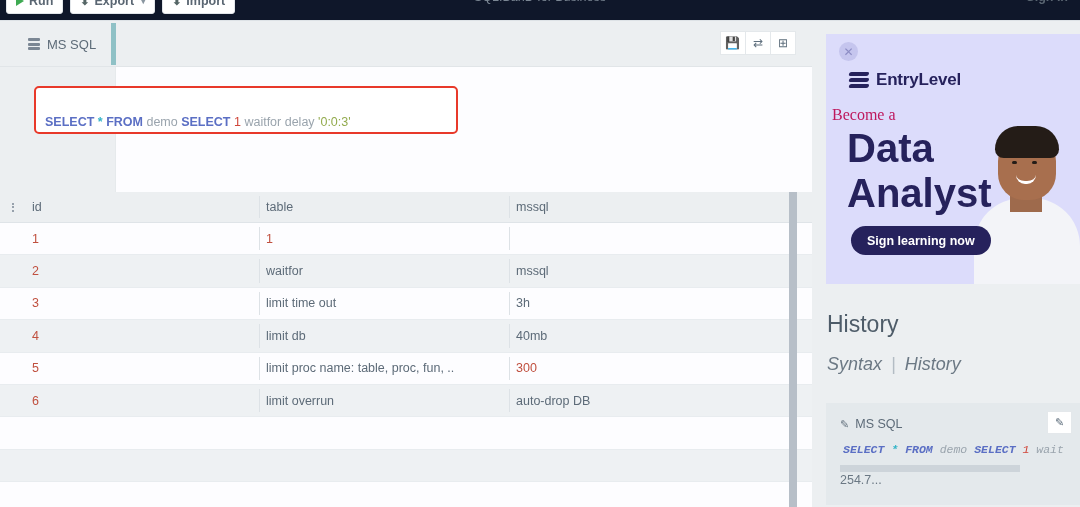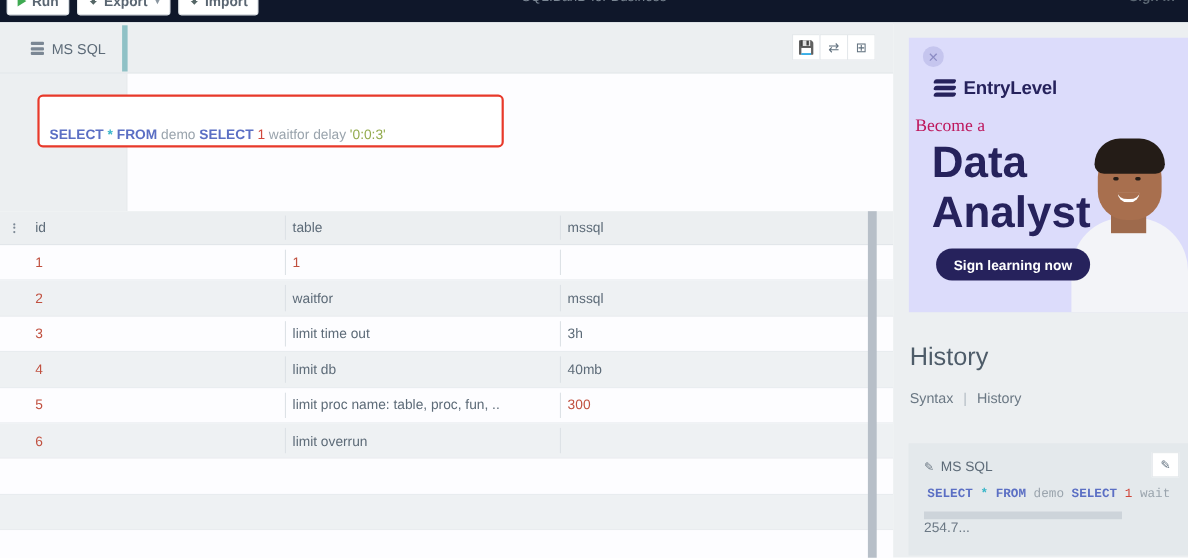--- a/index.html
+++ b/index.html
@@ -121,31 +121,31 @@
   .p-head { position: absolute; left: 30px; bottom: 84px; width: 58px; height: 68px; background: #a86f4e;
             border-radius: 29px 29px 26px 26px; }
   .p-hair { position: absolute; left: 27px; bottom: 126px; width: 64px; height: 32px; background: #241c17;
             border-radius: 32px 32px 12px 12px; }
   .p-eye { position: absolute; width: 5px; height: 3px; background: #241c17; border-radius: 2px; bottom: 120px; }
   .p-eye.l { left: 44px; } .p-eye.r { left: 64px; }
   .p-smile { position: absolute; left: 48px; bottom: 100px; width: 20px; height: 9px;
              border-bottom: 3px solid #fff; border-radius: 0 0 12px 12px; }
 
   .hist-title { position: absolute; left: 15px; top: 290px; font-size: 23px; color: #4e5c69; font-weight: 400; }
-  .hist-links { position: absolute; left: 15px; top: 333px; font-size: 13px; color: #6b7884; display: flex; gap: 9px; }
+  .hist-links { position: absolute; left: 15px; top: 333px; font-size: 18px; color: #6b7884; display: flex; gap: 9px; font-style: italic; }
   .hsep { color: #b3bcc4; }
   .hist-card { position: absolute; left: 14px; top: 382px; width: 254px; height: 102px; background: #e4e9ec; }
   .hc-head { position: absolute; left: 14px; top: 14px; display: flex; align-items: center; gap: 6px;
              font-size: 12.5px; color: #5d6b78; }
   .pencil { font-size: 11px; color: #6b7884; }
   .hc-edit { position: absolute; right: 8px; top: 8px; width: 25px; height: 23px; background: #fff;
              border: 1px solid #e4e8eb; display: flex; align-items: center; justify-content: center;
              font-size: 11px; color: #60707e; }
   .hc-sql { position: absolute; left: 17px; top: 40px; font-family: "Liberation Mono", monospace;
-            font-size: 11.5px; white-space: nowrap; }
+            font-size: 11.5px; white-space: nowrap; font-style: italic; }
   .hc-bar { position: absolute; left: 14px; top: 62px; width: 180px; height: 7px; background: #cdd4da; }
   .hc-meta { position: absolute; left: 14px; top: 70px; font-size: 12.5px; color: #6b7884; }
 </style>
 </head>
 <body>
 
 <div id="root">
 
   <div class="topbar">
     <div class="topbtns">
@@ -245,20 +245,21 @@
             <div class="c0">5</div>
             <div class="c1">limit proc name: table, proc, fun, ..</div>
             <div class="c2 redv">300</div>
             <div class="colsep" style="left:259px"></div>
             <div class="colsep" style="left:509px"></div>
           </div>
           <div class="grow even">
             <div class="c-handle"></div>
             <div class="c0">6</div>
             <div class="c1">limit overrun</div>
+            <div class="c2">auto-drop DB</div>
             <div class="colsep" style="left:259px"></div>
             <div class="colsep" style="left:509px"></div>
           </div>
           <div class="grow odd"></div>
           <div class="grow even"></div>
           <div class="grow odd"></div>
         </div>
     </div>
     <div class="scrollbar"></div>
   </div>

